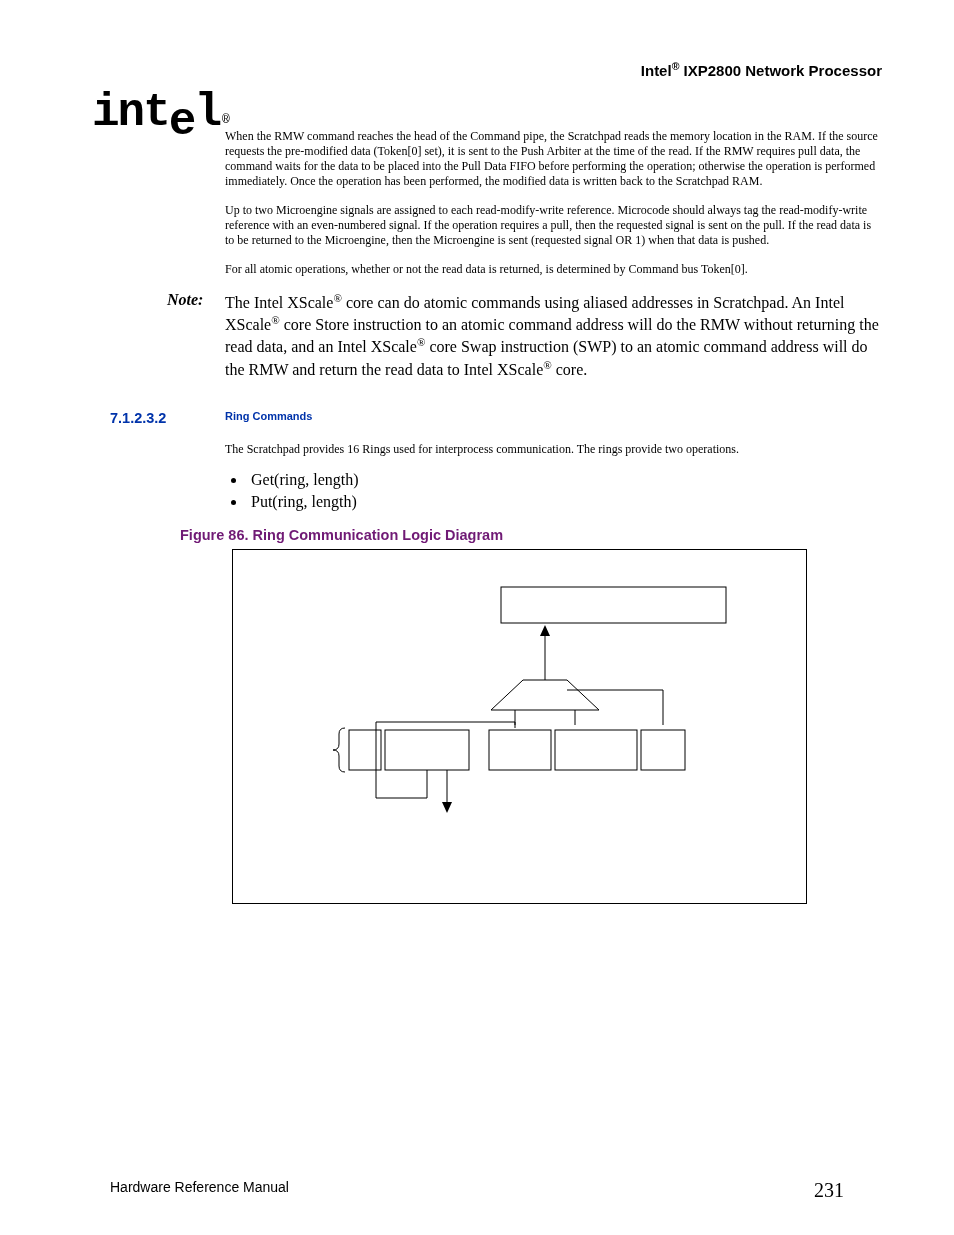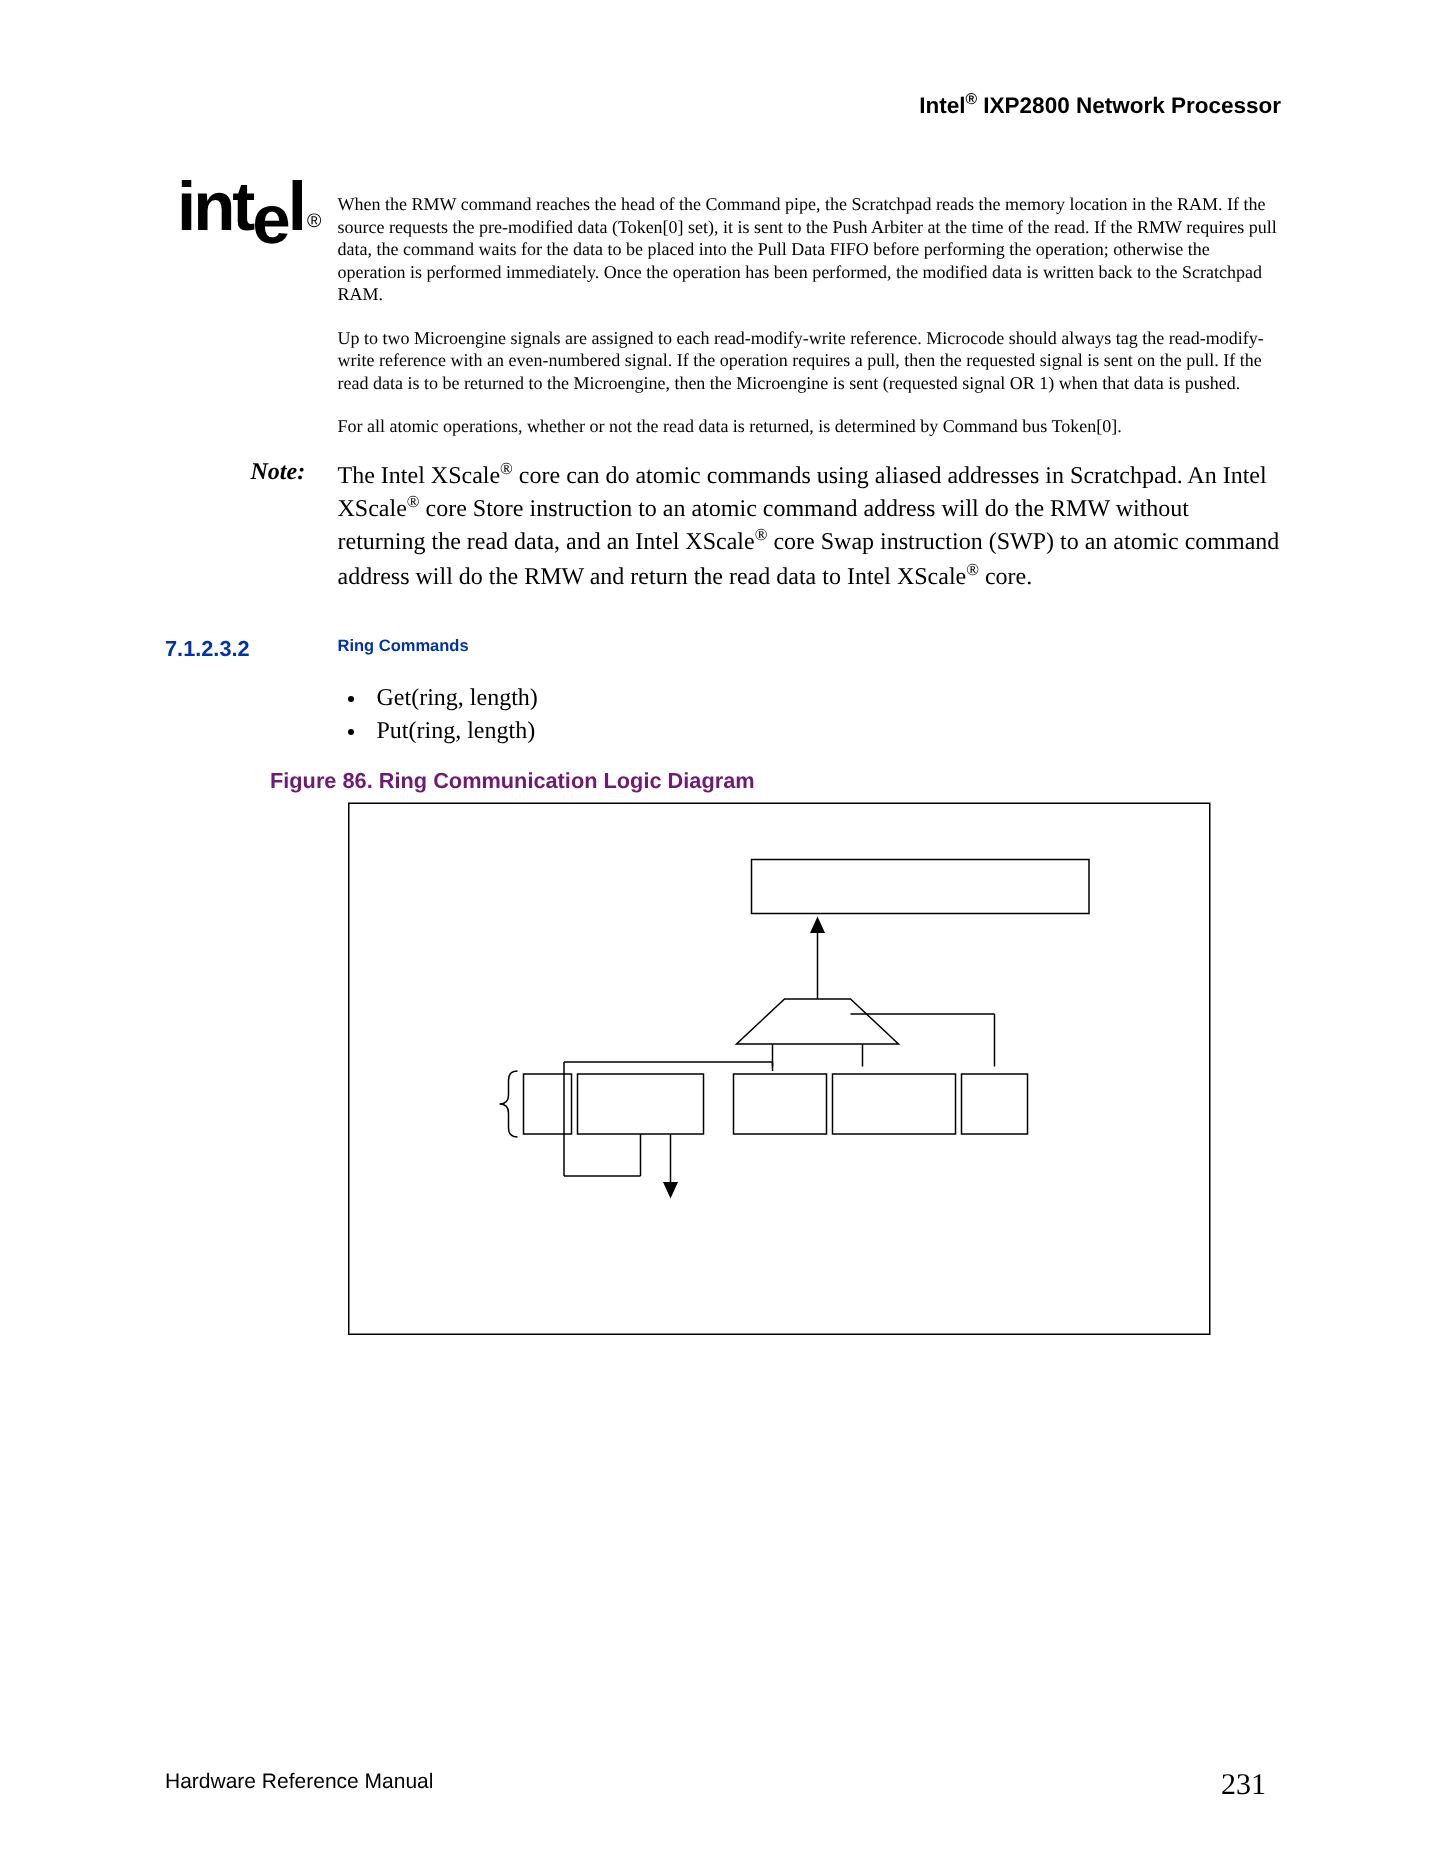--- a/index.html
+++ b/index.html
@@ -12,43 +12,42 @@
     font-size: 16px;
     color: #000;
     background: #fff;
     position: relative;
   }
   .page {
     position: relative;
     width: 954px;
     height: 1235px;
     box-sizing: border-box;
-    padding: 60px 100px 0 110px;
+    padding: 60px 72px 0 110px;
   }
   .header {
     text-align: right;
     font-family: Arial, Helvetica, sans-serif;
     font-weight: bold;
     font-size: 15px;
     margin-bottom: 6px;
     line-height: 1.25;
   }
   .header .line1 { display: block; }
   .header .line2 { display: block; font-style: italic; }
   sup.reg { font-size: 0.7em; vertical-align: super; }
   .logo {
     position: absolute;
-    left: 118px;
+    left: 92px;
     top: 90px;
-    font-family: Liberation Sans, sans-serif;
+    font-family: Liberation Mono, monospace;
     font-weight: 800;
     font-size: 46px;
     letter-spacing: -2px;
     line-height: 1;
-    margin-top: 24px;
   }
   .logo .drop {
     display: inline-block;
     position: relative;
     top: 9px;
   }
   .logo .r {
     font-size: 13px;
     font-weight: normal;
     vertical-align: baseline;
@@ -168,20 +167,21 @@
           <span>The Intel XScale</span><sup class="reg">®</sup><span> core can do atomic commands using aliased addresses in Scratchpad. An Intel XScale</span><sup class="reg">®</sup><span> core Store instruction to an atomic command address will do the RMW without returning the read data, and an Intel XScale</span><sup class="reg">®</sup><span> core Swap instruction (SWP) to an atomic command address will do the RMW and return the read data to Intel XScale</span><sup class="reg">®</sup><span> core.</span>
         </p>
       </div>
     </div>
 
     <div class="sect-row">
       <div class="sect-num">7.1.2.3.2</div>
       <div class="sect-title">Ring Commands</div>
     </div>
 
+    <p class="para">The Scratchpad provides 16 Rings used for interprocess communication. The rings provide two operations.</p>
 
     <ul class="ops">
       <li>Get(ring, length)</li>
       <li>Put(ring, length)</li>
     </ul>
 
 
     <div class="fig-caption">Figure 86. Ring Communication Logic Diagram</div>
 
     <div class="fig-frame">

